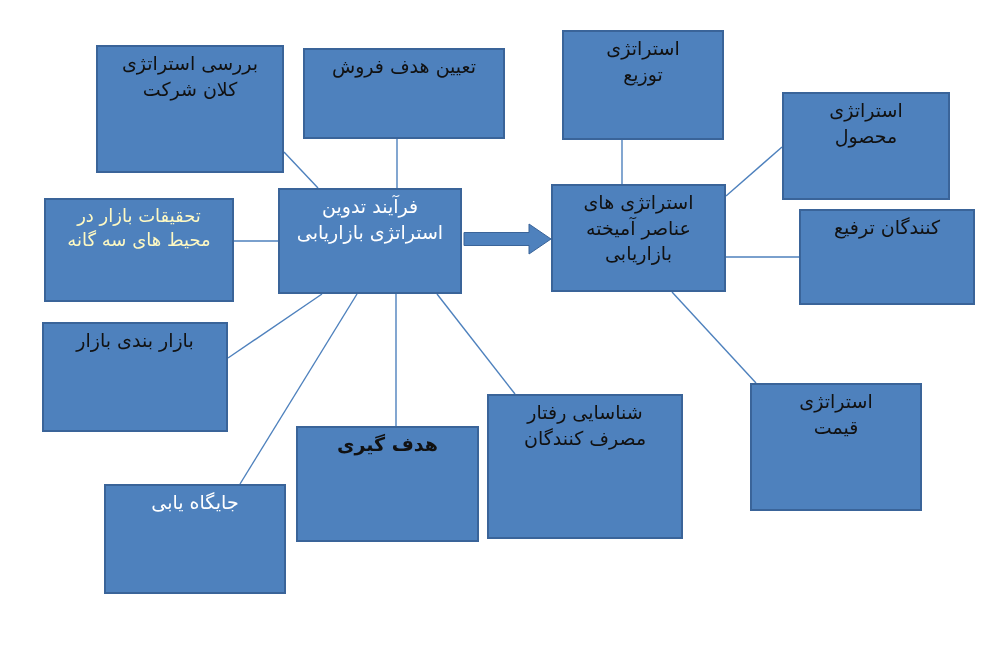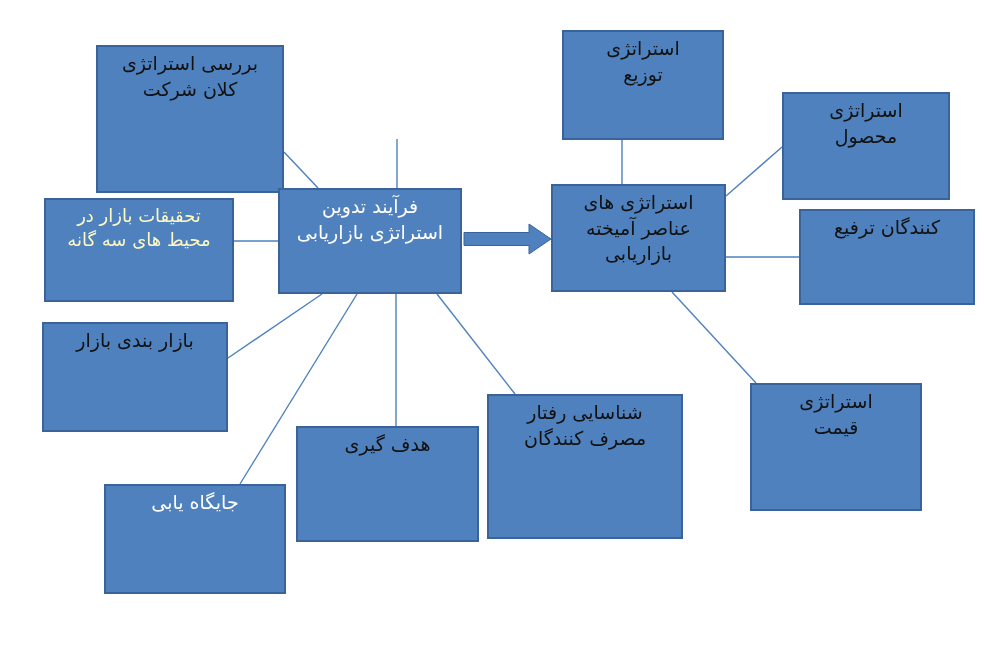--- a/index.html
+++ b/index.html
@@ -79,36 +79,37 @@
         <line x1="782" y1="147" x2="726" y2="196" stroke="#4E81BD" stroke-width="1.4"></line>
         <line x1="799" y1="257" x2="726" y2="257" stroke="#4E81BD" stroke-width="1.4"></line>
         <line x1="756" y1="383" x2="672" y2="292" stroke="#4E81BD" stroke-width="1.4"></line>
       </g>
     <g id="flow-arrow-group">
         <polygon points="464,232.5 529,232.5 529,224 551,239 529,254 529,245.5 464,245.5" fill="#4E81BD" stroke="#3A6499" stroke-width="1"></polygon>
       </g>
   </svg>
 
   <div id="node-layer">
-      <div class="node" style="left: 96px; top: 45px; width: 188px; height: 148px; background: rgb(78, 129, 189); border-color: rgb(58, 100, 153); color: rgb(17, 17, 17); font-size: 19px;"><span class="node-text">بررسی استراتژی
+      <div class="node" style="left: 96px; top: 45px; width: 188px; height: 128px; background: rgb(78, 129, 189); border-color: rgb(58, 100, 153); color: rgb(17, 17, 17); font-size: 19px;"><span class="node-text">بررسی استراتژی
 کلان شرکت</span></div>
+      <div class="node" style="left: 303px; top: 48px; width: 202px; height: 91px; background: rgb(78, 129, 189); border-color: rgb(58, 100, 153); color: rgb(17, 17, 17); font-size: 19px;"><span class="node-text">تعیین هدف فروش</span></div>
       <div class="node" style="left: 562px; top: 30px; width: 162px; height: 110px; background: rgb(78, 129, 189); border-color: rgb(58, 100, 153); color: rgb(17, 17, 17); font-size: 19px;"><span class="node-text">استراتژی
 توزیع</span></div>
       <div class="node" style="left: 782px; top: 92px; width: 168px; height: 108px; background: rgb(78, 129, 189); border-color: rgb(58, 100, 153); color: rgb(17, 17, 17); font-size: 19px;"><span class="node-text">استراتژی
 محصول</span></div>
       <div class="node" style="left: 44px; top: 198px; width: 190px; height: 104px; background: rgb(78, 129, 189); border-color: rgb(58, 100, 153); color: #fef9c3; font-size: 18px;"><span class="node-text">تحقیقات بازار در
 محیط های سه گانه</span></div>
       <div class="node" style="left: 278px; top: 188px; width: 184px; height: 106px; background: rgb(78, 129, 189); border-color: rgb(58, 100, 153); color: #ffffff; font-size: 19px;"><span class="node-text">فرآیند تدوین
 استراتژی بازاریابی</span></div>
       <div class="node" style="left: 551px; top: 184px; width: 175px; height: 108px; background: rgb(78, 129, 189); border-color: rgb(58, 100, 153); color: rgb(17, 17, 17); font-size: 19px;"><span class="node-text">استراتژی های
 عناصر آمیخته
 بازاریابی</span></div>
       <div class="node" style="left: 799px; top: 209px; width: 176px; height: 96px; background: rgb(78, 129, 189); border-color: rgb(58, 100, 153); color: rgb(17, 17, 17); font-size: 19px;"><span class="node-text">کنندگان ترفیع</span></div>
       <div class="node" style="left: 42px; top: 322px; width: 186px; height: 110px; background: rgb(78, 129, 189); border-color: rgb(58, 100, 153); color: rgb(17, 17, 17); font-size: 19px;"><span class="node-text">بازار بندی بازار</span></div>
       <div class="node" style="left: 750px; top: 383px; width: 172px; height: 128px; background: rgb(78, 129, 189); border-color: rgb(58, 100, 153); color: rgb(17, 17, 17); font-size: 19px;"><span class="node-text">استراتژی
 قیمت</span></div>
       <div class="node" style="left: 487px; top: 394px; width: 196px; height: 145px; background: rgb(78, 129, 189); border-color: rgb(58, 100, 153); color: rgb(17, 17, 17); font-size: 19px;"><span class="node-text">شناسایی رفتار
 مصرف کنندگان</span></div>
-      <div class="node" style="left: 296px; top: 426px; width: 183px; height: 116px; background: rgb(78, 129, 189); border-color: rgb(58, 100, 153); color: rgb(17, 17, 17); font-size: 19px;"><span class="node-text">هدف گیری</span></div>
+      <div class="node" style="left: 296px; top: 426px; width: 183px; height: 116px; background: rgb(78, 129, 189); border-color: rgb(58, 100, 153); color: rgb(17, 17, 17); font-size: 19px; font-weight: bold;"><span class="node-text">هدف گیری</span></div>
       <div class="node" style="left: 104px; top: 484px; width: 182px; height: 110px; background: rgb(78, 129, 189); border-color: rgb(58, 100, 153); color: #ffffff; font-size: 19px;"><span class="node-text">جایگاه یابی</span></div>
     </div>
 
 </div>
 
 </body></html>

